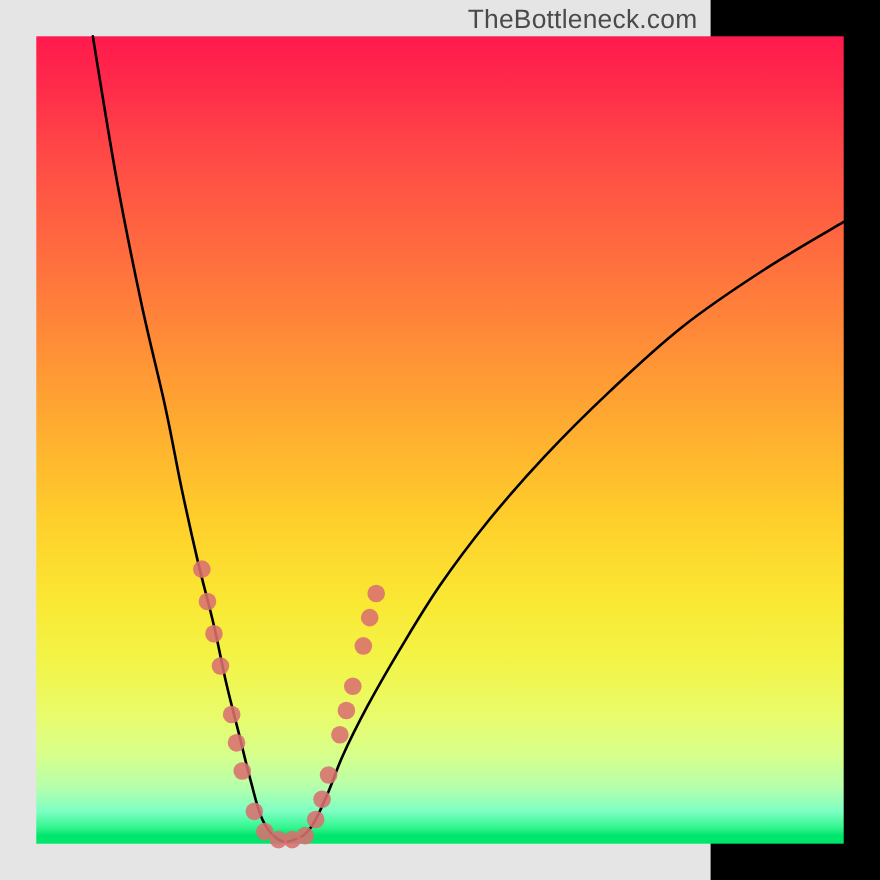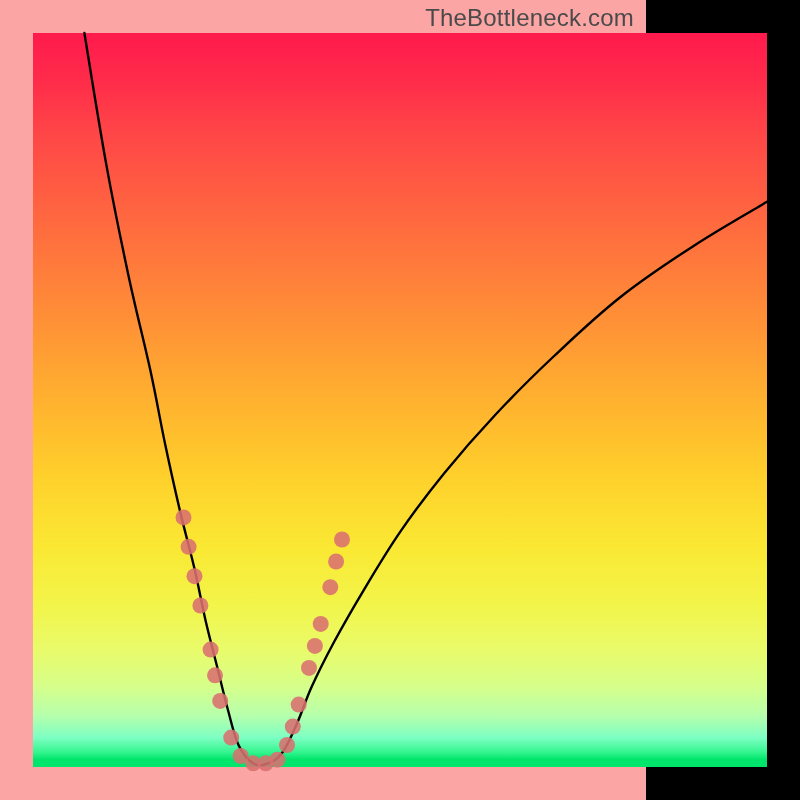--- a/index.html
+++ b/index.html
@@ -8,21 +8,21 @@
     width: 800px;
     height: 800px;
     background: #000;
     overflow: hidden;
     font-family: Arial, Helvetica, sans-serif;
   }
   .frame {
     position: relative;
     width: 646px;
     height: 800px;
-    background: #fca5a5;
+    background: #e5e5e5;
   }
   .plot-area {
     position: absolute;
     left: 33px;
     top: 33px;
     width: 734px;
     height: 734px;
     
     background: linear-gradient(
       to bottom,

